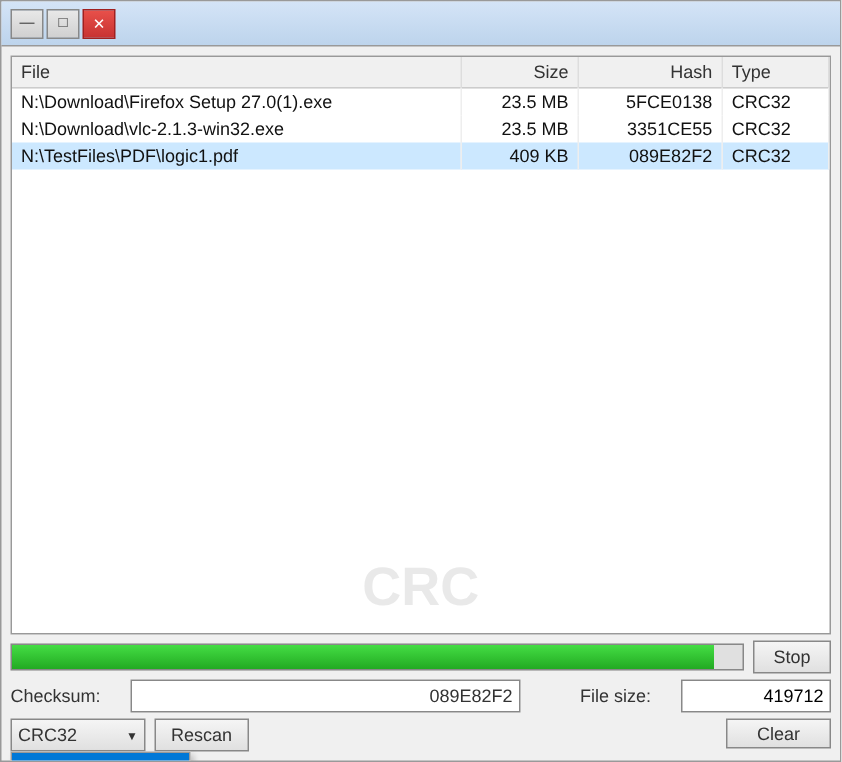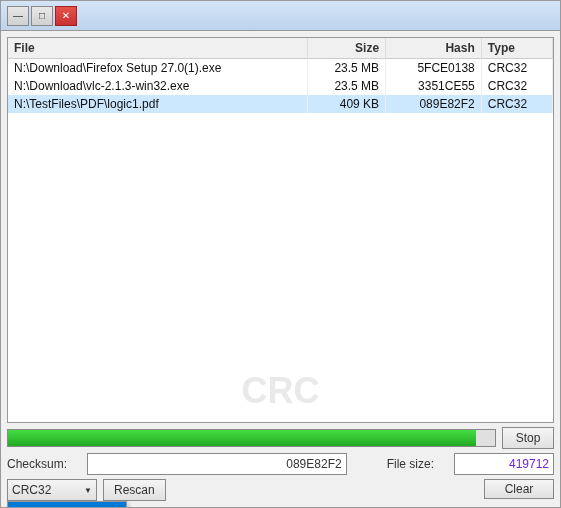--- a/index.html
+++ b/index.html
@@ -99,21 +99,21 @@
     }
 
     .file-table thead tr {
       background: #f0f0f0;
       border-bottom: 1px solid #ccc;
     }
 
     .file-table th {
       padding: 3px 6px;
       text-align: left;
-      font-weight: bold;
+      font-weight: normal;
       color: #333;
       border-right: 1px solid #ddd;
       font-size: 12px;
     }
 
     .file-table th.right {
       text-align: right;
     }
 
     .file-table td {
@@ -204,21 +204,21 @@
     }
 
     .filesize-input {
       width: 100px;
       height: 22px;
       border: 1px solid #888;
       background: white;
       font-size: 12px;
       padding: 0 4px;
       text-align: right;
-      color: #6d28d9;
+      color: #000000;
     }
 
     .action-row {
       display: flex;
       align-items: flex-start;
       gap: 6px;
       flex-shrink: 0;
       position: relative;
     }
 

